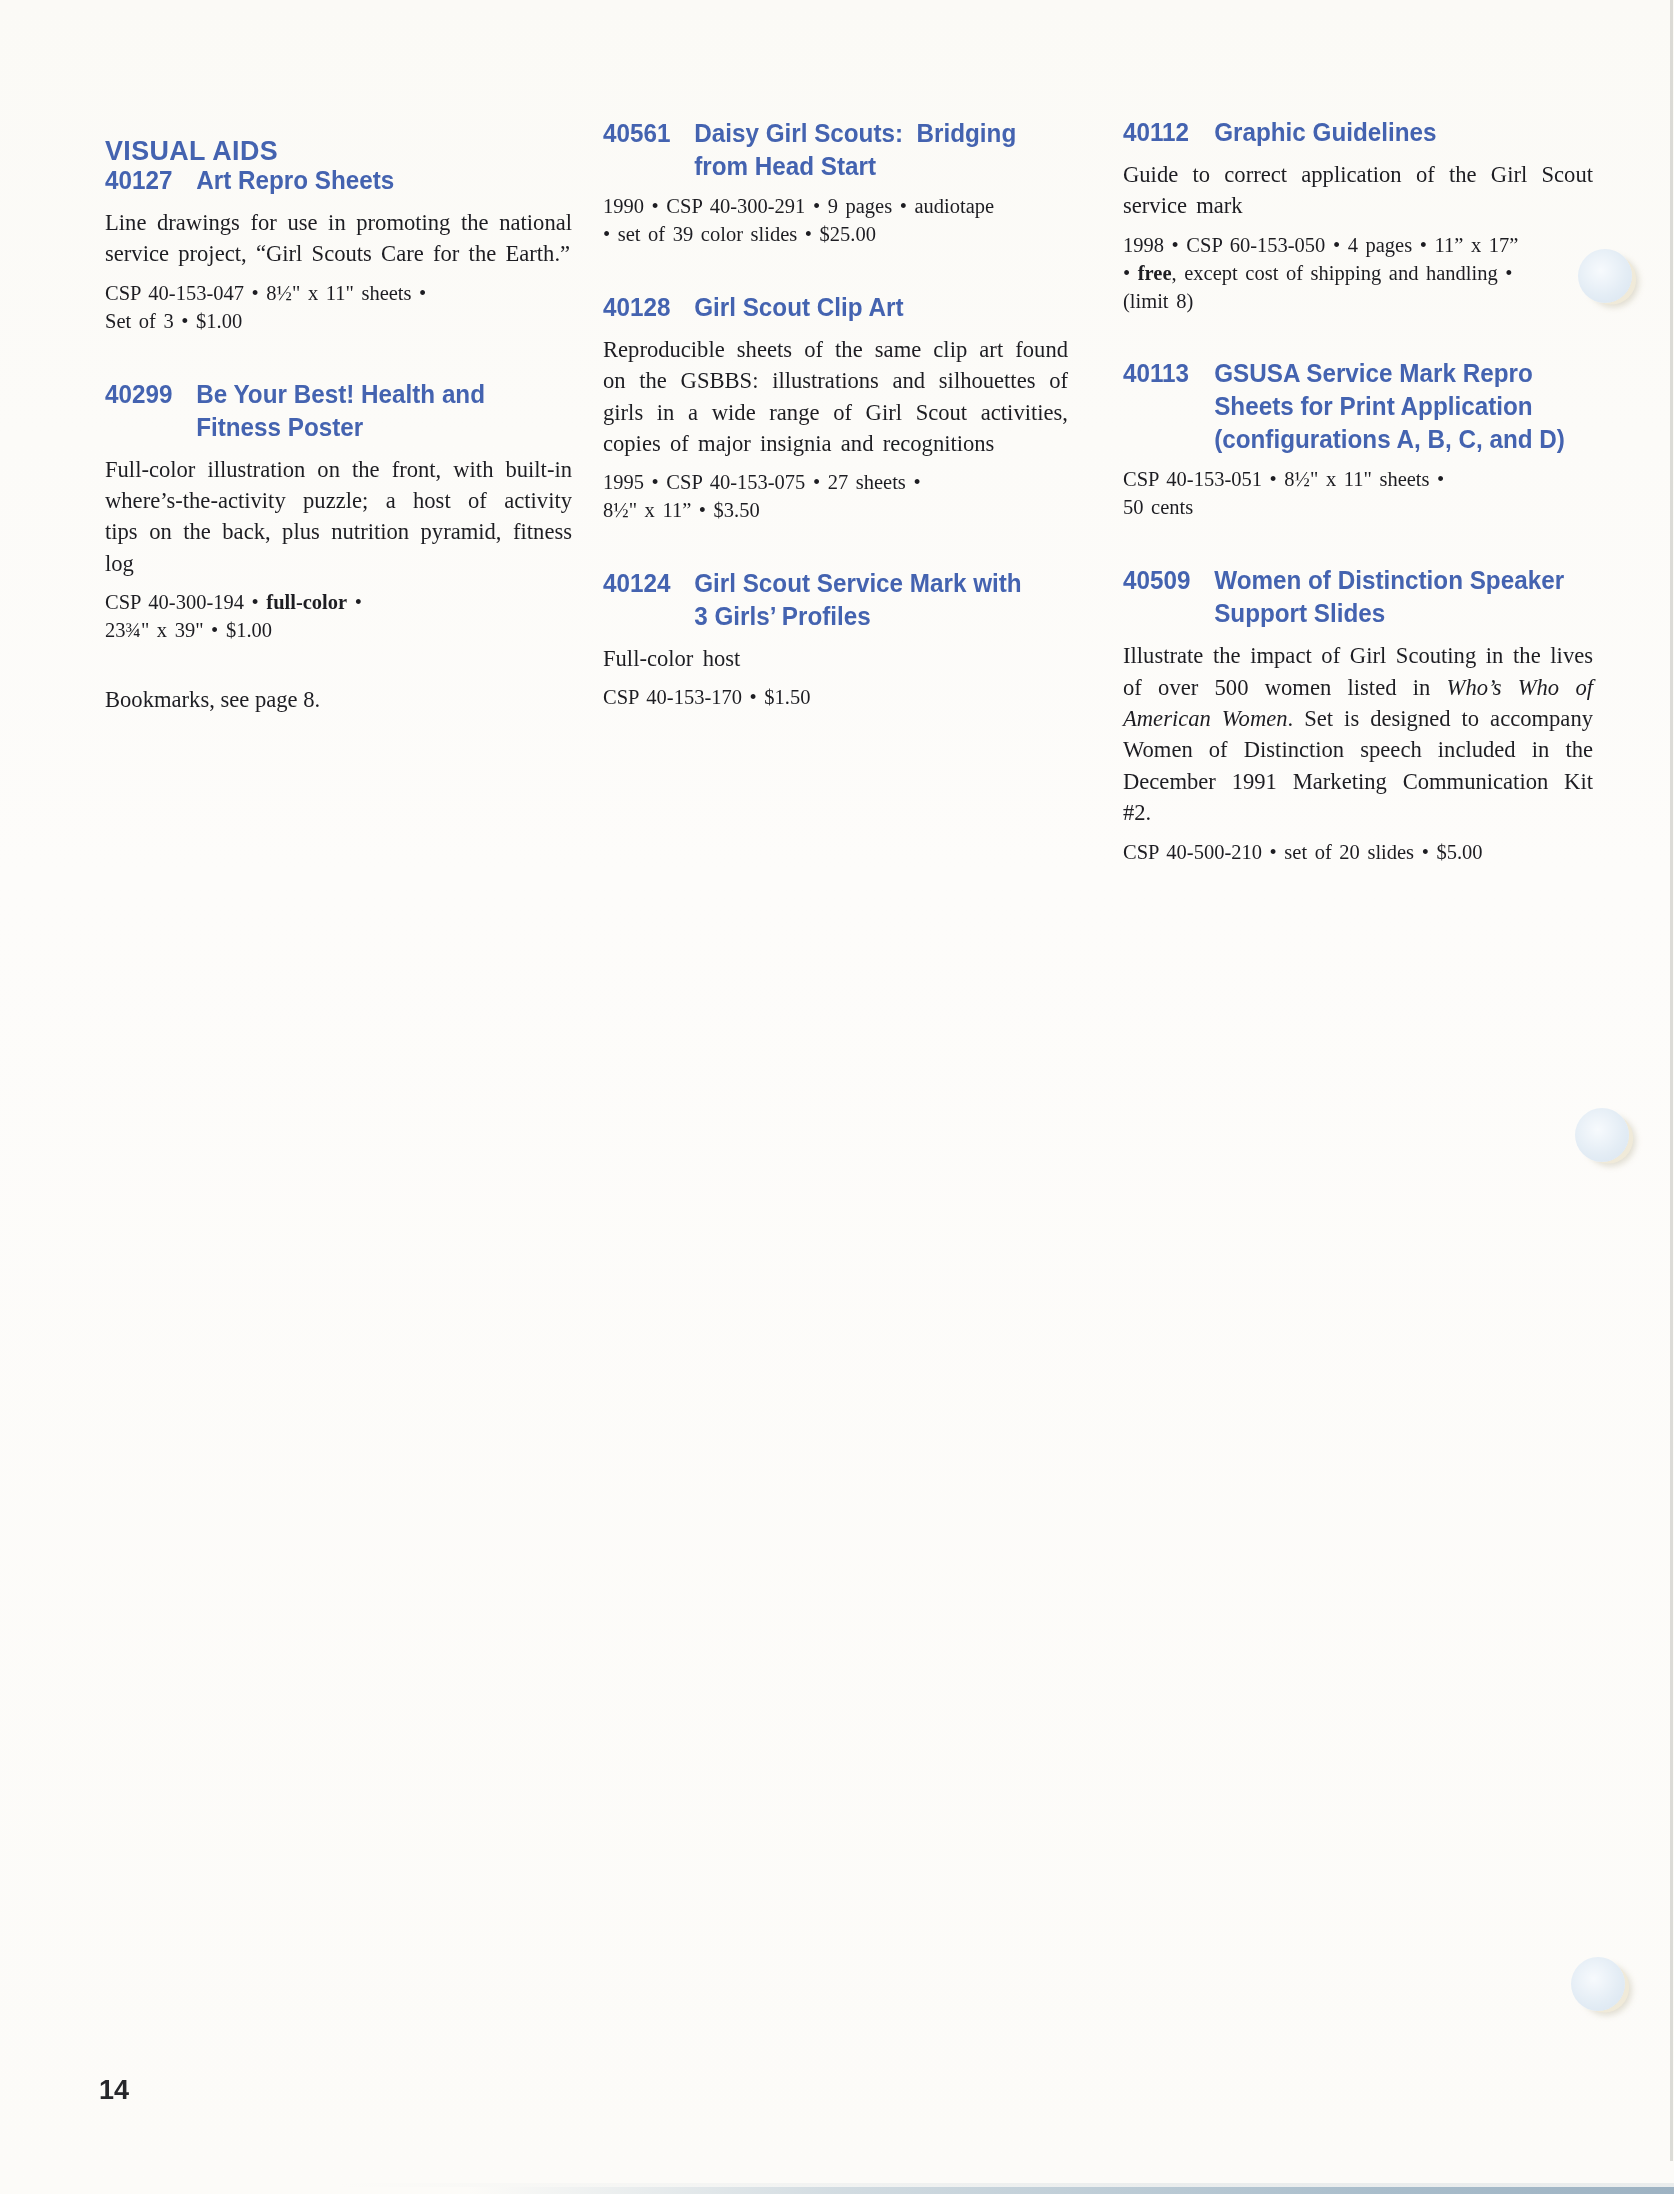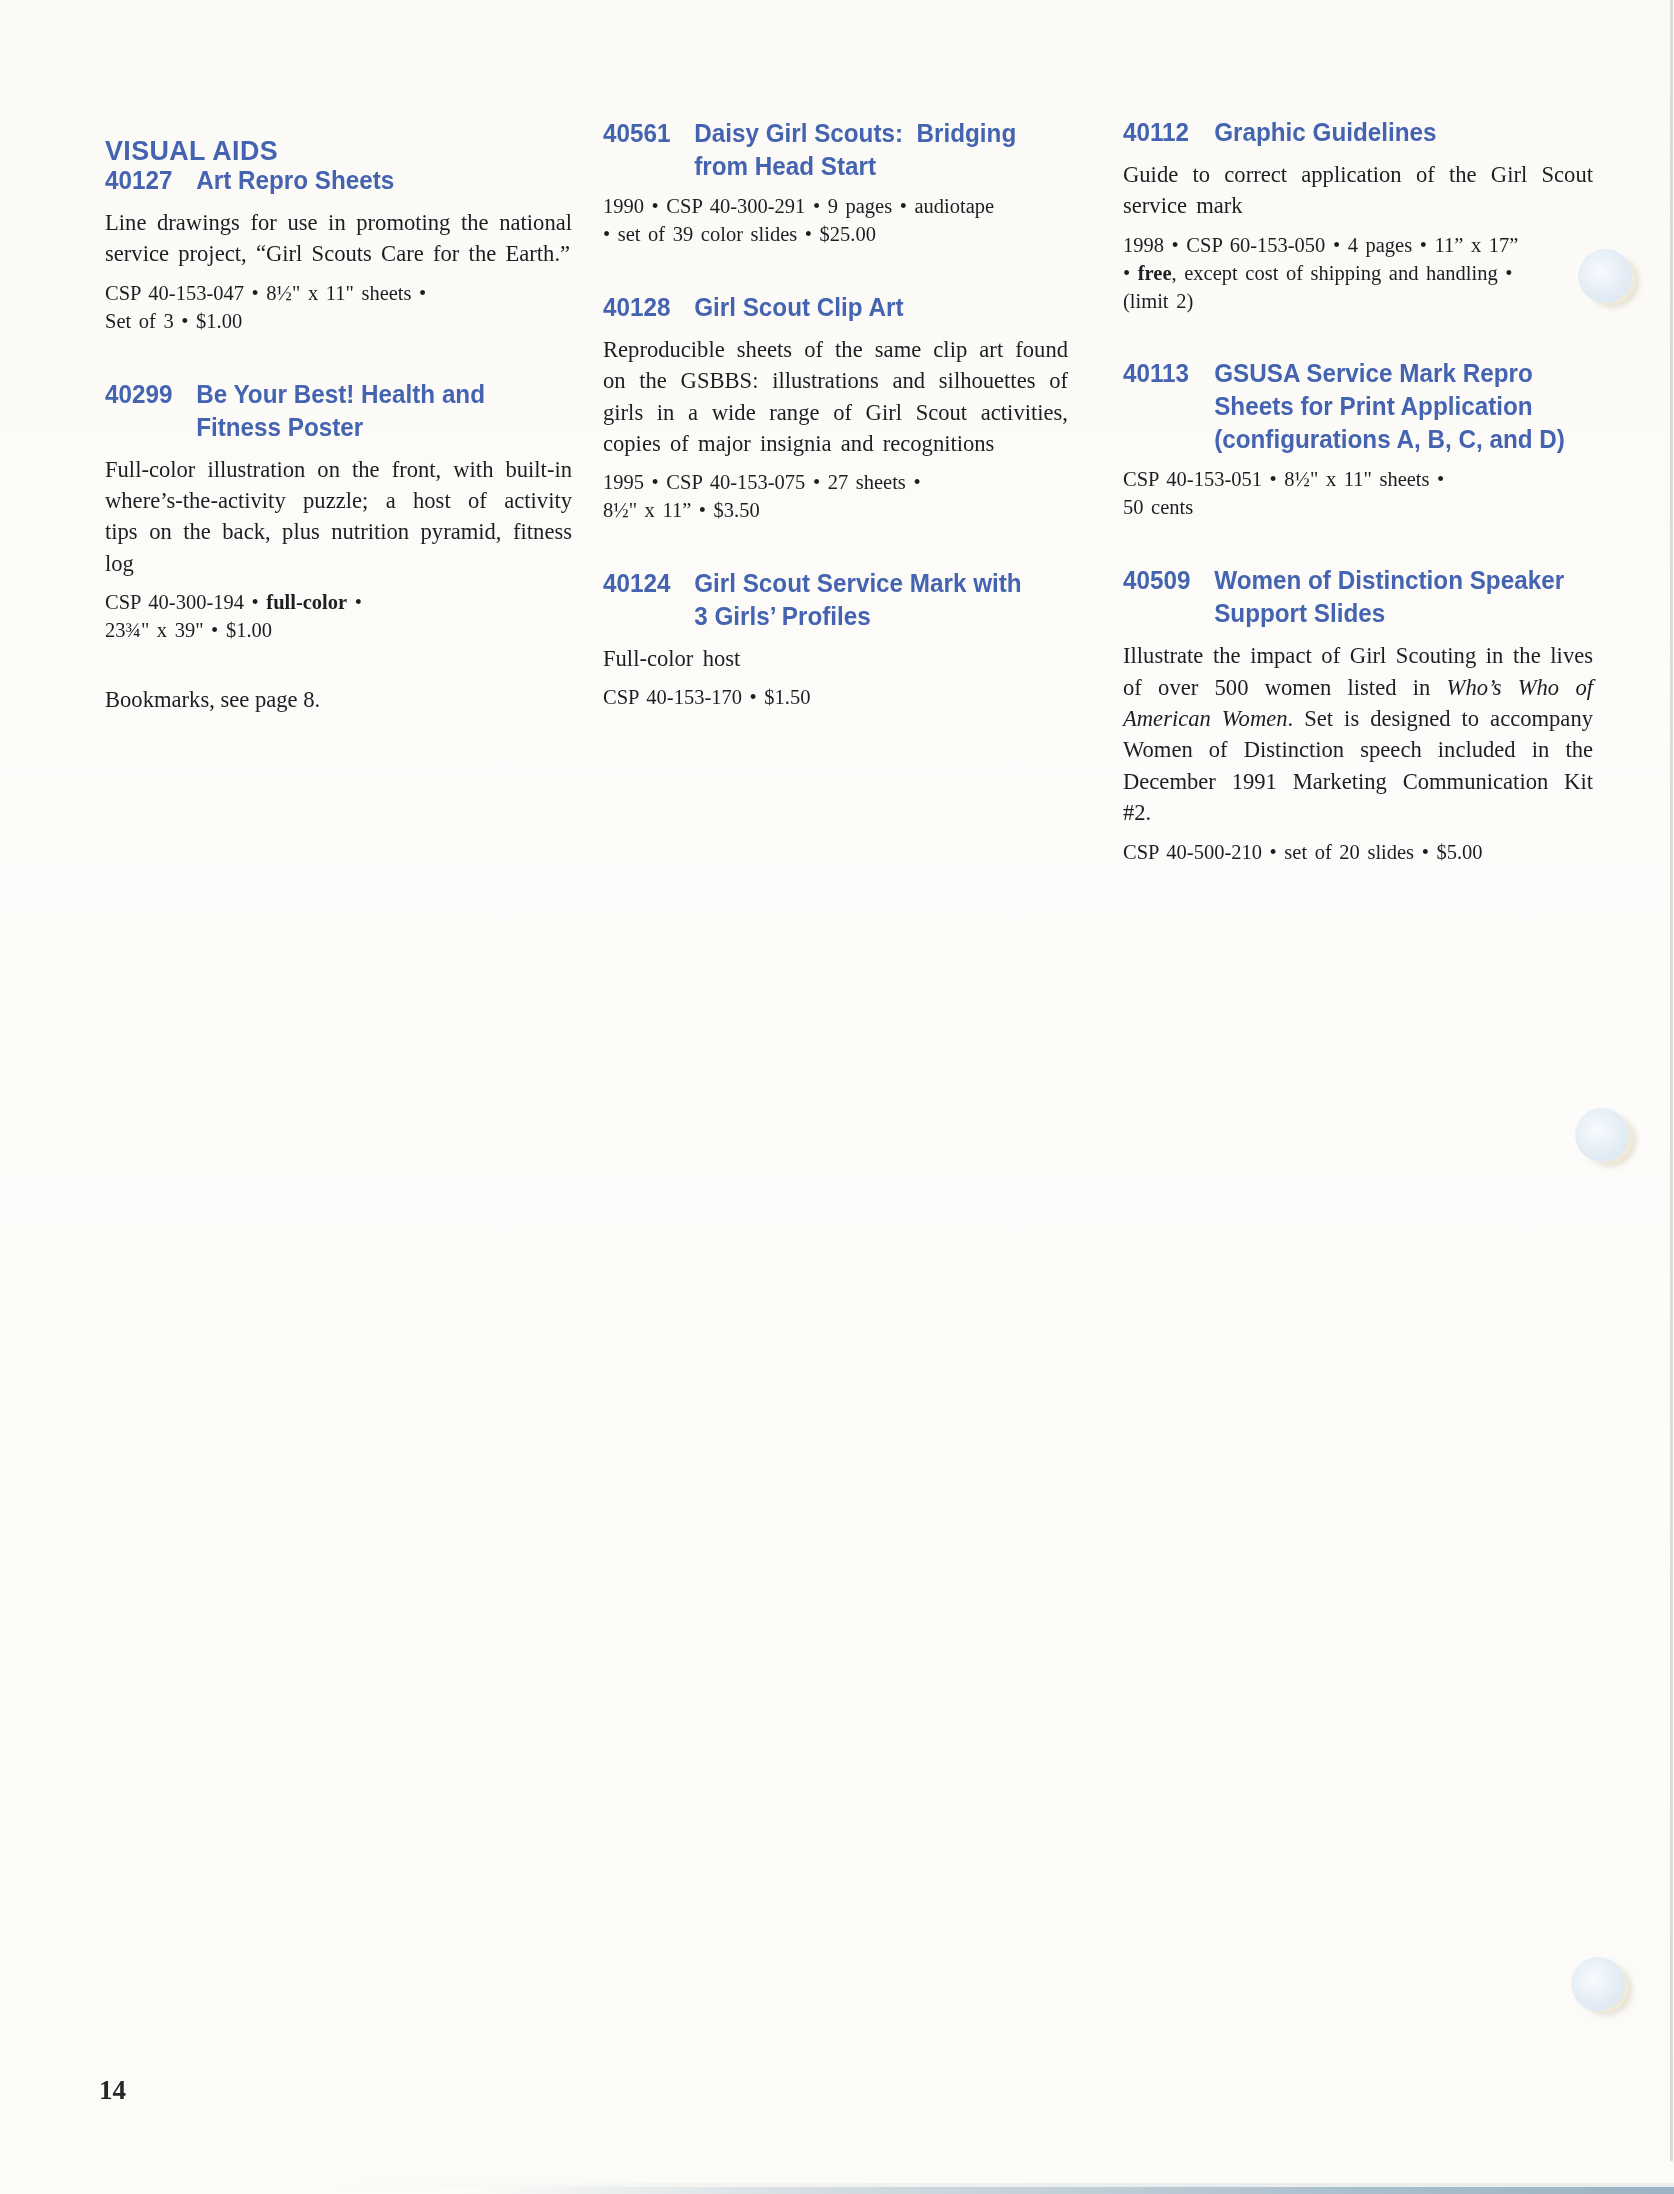--- a/index.html
+++ b/index.html
@@ -41,21 +41,21 @@
     text-align:justify; word-spacing:0.16em;
   }
   .item-specs { }
   .spec-line {
     font-size:20.5px; line-height:1.36; word-spacing:0.12em;
   }
   .note { font-size:22.6px; margin-top:1px; }
 
   .page-number {
     position:absolute; left:99px; top:2075px;
-    font-family:Liberation Serif, serif;
+    font-family:Liberation Sans, sans-serif;
     font-weight:700; font-size:27px; color:#26262a;
   }
   .binder-hole {
     position:absolute; width:54px; height:54px; border-radius:50%;
     background:radial-gradient(circle at 42% 40%, #f7fafd 0%, #e4edf5 55%, #d8e4f0 100%);
     box-shadow:5.9px 3.3px 0 -1.7px #f0ead9, 8.4px 5.9px 6.7px -1.7px rgba(190,185,160,0.45);
   }
   .hole-1 { left:1578px; top:249px; }
   .hole-2 { left:1575px; top:1108px; }
   .hole-3 { left:1571px; top:1957px; }
@@ -155,21 +155,21 @@
         <div class="item-heading">
           <span class="item-code">40112</span>
           <span class="item-title">
             <span class="title-line">Graphic Guidelines</span>
           </span>
         </div>
         <p class="item-body"><span>Guide to correct application of the Girl Scout service mark</span></p>
         <div class="item-specs">
           <div class="spec-line"><span>1998 • CSP 60-153-050 • 4 pages • 11” x 17”</span></div>
           <div class="spec-line"><span>• </span><span style="font-weight: 700;">free</span><span>, except cost of shipping and handling •</span></div>
-          <div class="spec-line"><span>(limit 2)</span></div>
+          <div class="spec-line"><span>(limit 8)</span></div>
         </div>
       </div>
       <div class="catalog-item">
         <div class="item-heading">
           <span class="item-code">40113</span>
           <span class="item-title">
             <span class="title-line">GSUSA Service Mark Repro</span>
             <span class="title-line">Sheets for Print Application</span>
             <span class="title-line">(configurations A, B, C, and D)</span>
           </span>

